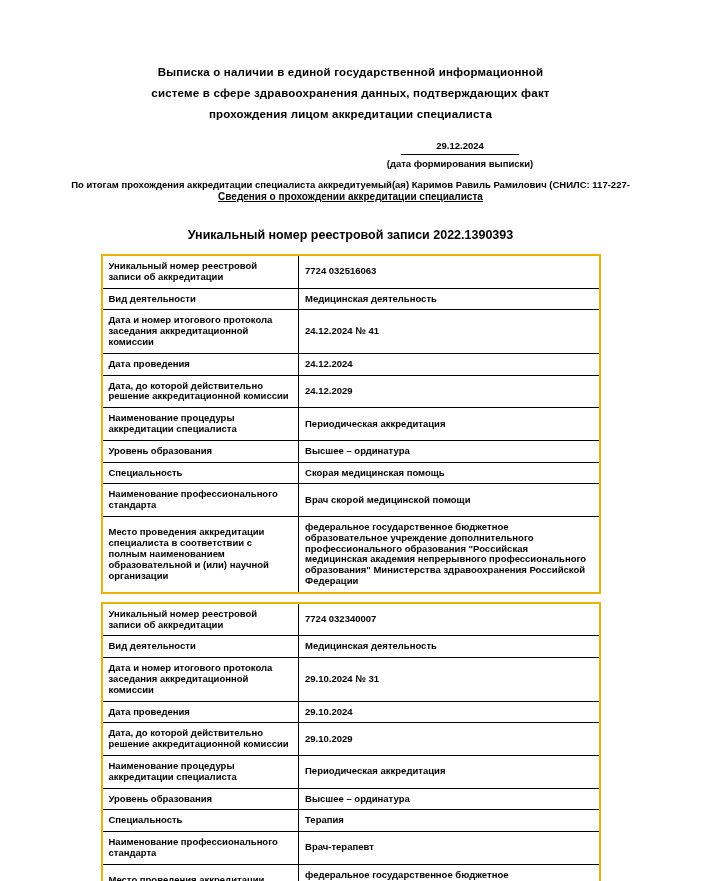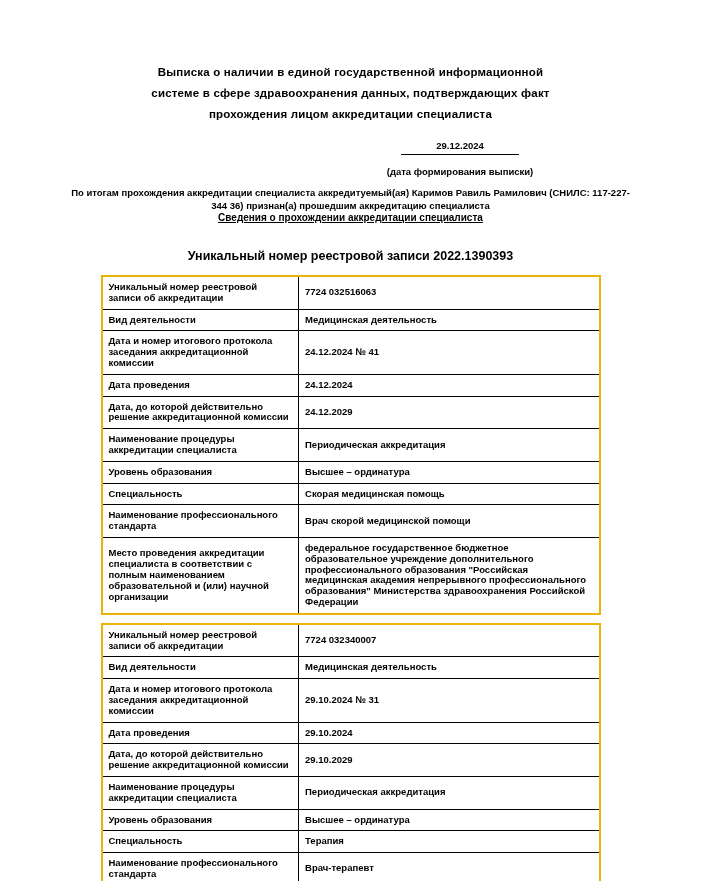--- a/index.html
+++ b/index.html
@@ -33,21 +33,21 @@
     font-size: 9.5px;
     line-height: 13px;
   }
   .date-value {
     display: inline-block;
     min-width: 118px;
     padding-bottom: 2px;
     border-bottom: 1.5px solid #000000;
   }
   .date-caption {
-    margin-top: 10px;
+    margin-top: 2px;
   }
   .intro {
     margin-top: 8px;
     text-align: center;
     font-size: 9.5px;
     line-height: 13px;
   }
   .section-heading {
     text-align: center;
     font-size: 10px;
@@ -93,21 +93,20 @@
     <div>прохождения лицом аккредитации специалиста</div>
   </div>
 
   <div class="date-block">
     <span class="date-value">29.12.2024</span>
     <div class="date-caption">(дата формирования выписки)</div>
   </div>
 
   <div class="intro">
     <div>По итогам прохождения аккредитации специалиста аккредитуемый(ая) Каримов Равиль Рамилович (СНИЛС: 117-227-</div>
-    <div>344 36) признан(а) прошедшим аккредитацию специалиста</div>
   </div>
 
   <div class="section-heading">Сведения о прохождении аккредитации специалиста</div>
 
   <div class="registry-heading">Уникальный номер реестровой записи 2022.1390393</div>
 
   <table class="acc-table">
     <tbody>
       <tr>
         <td class="lbl">Уникальный номер реестровой записи об аккредитации</td>

